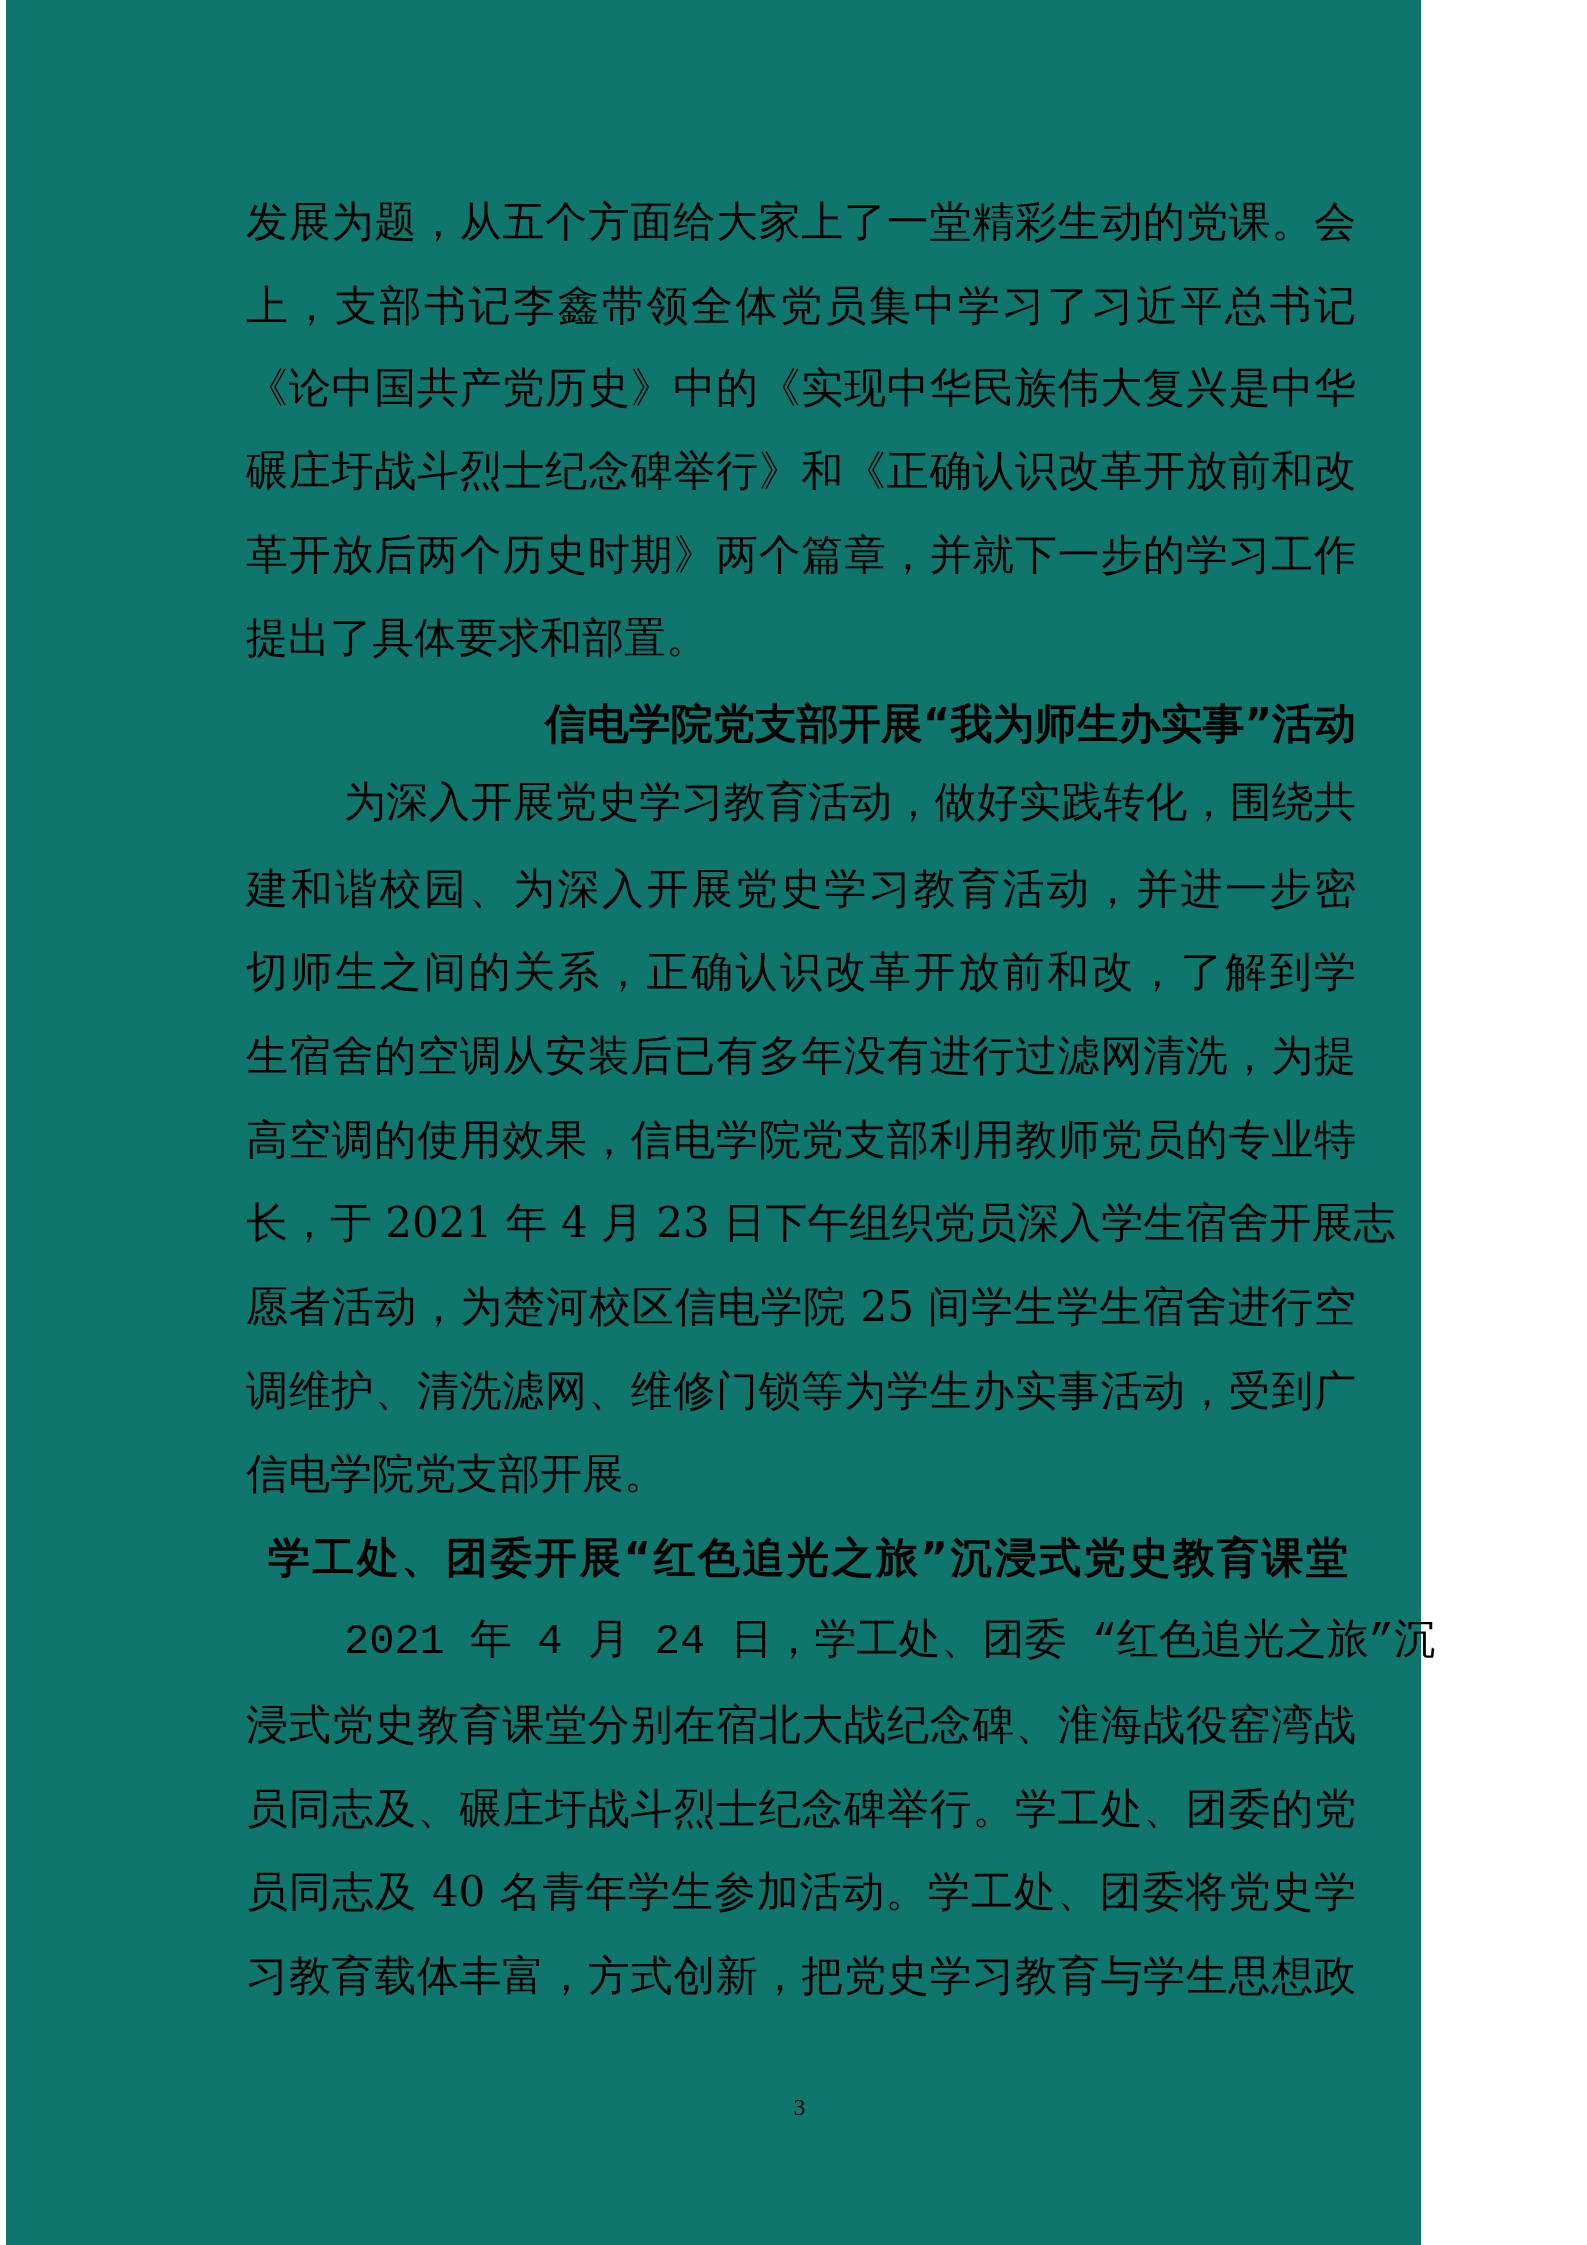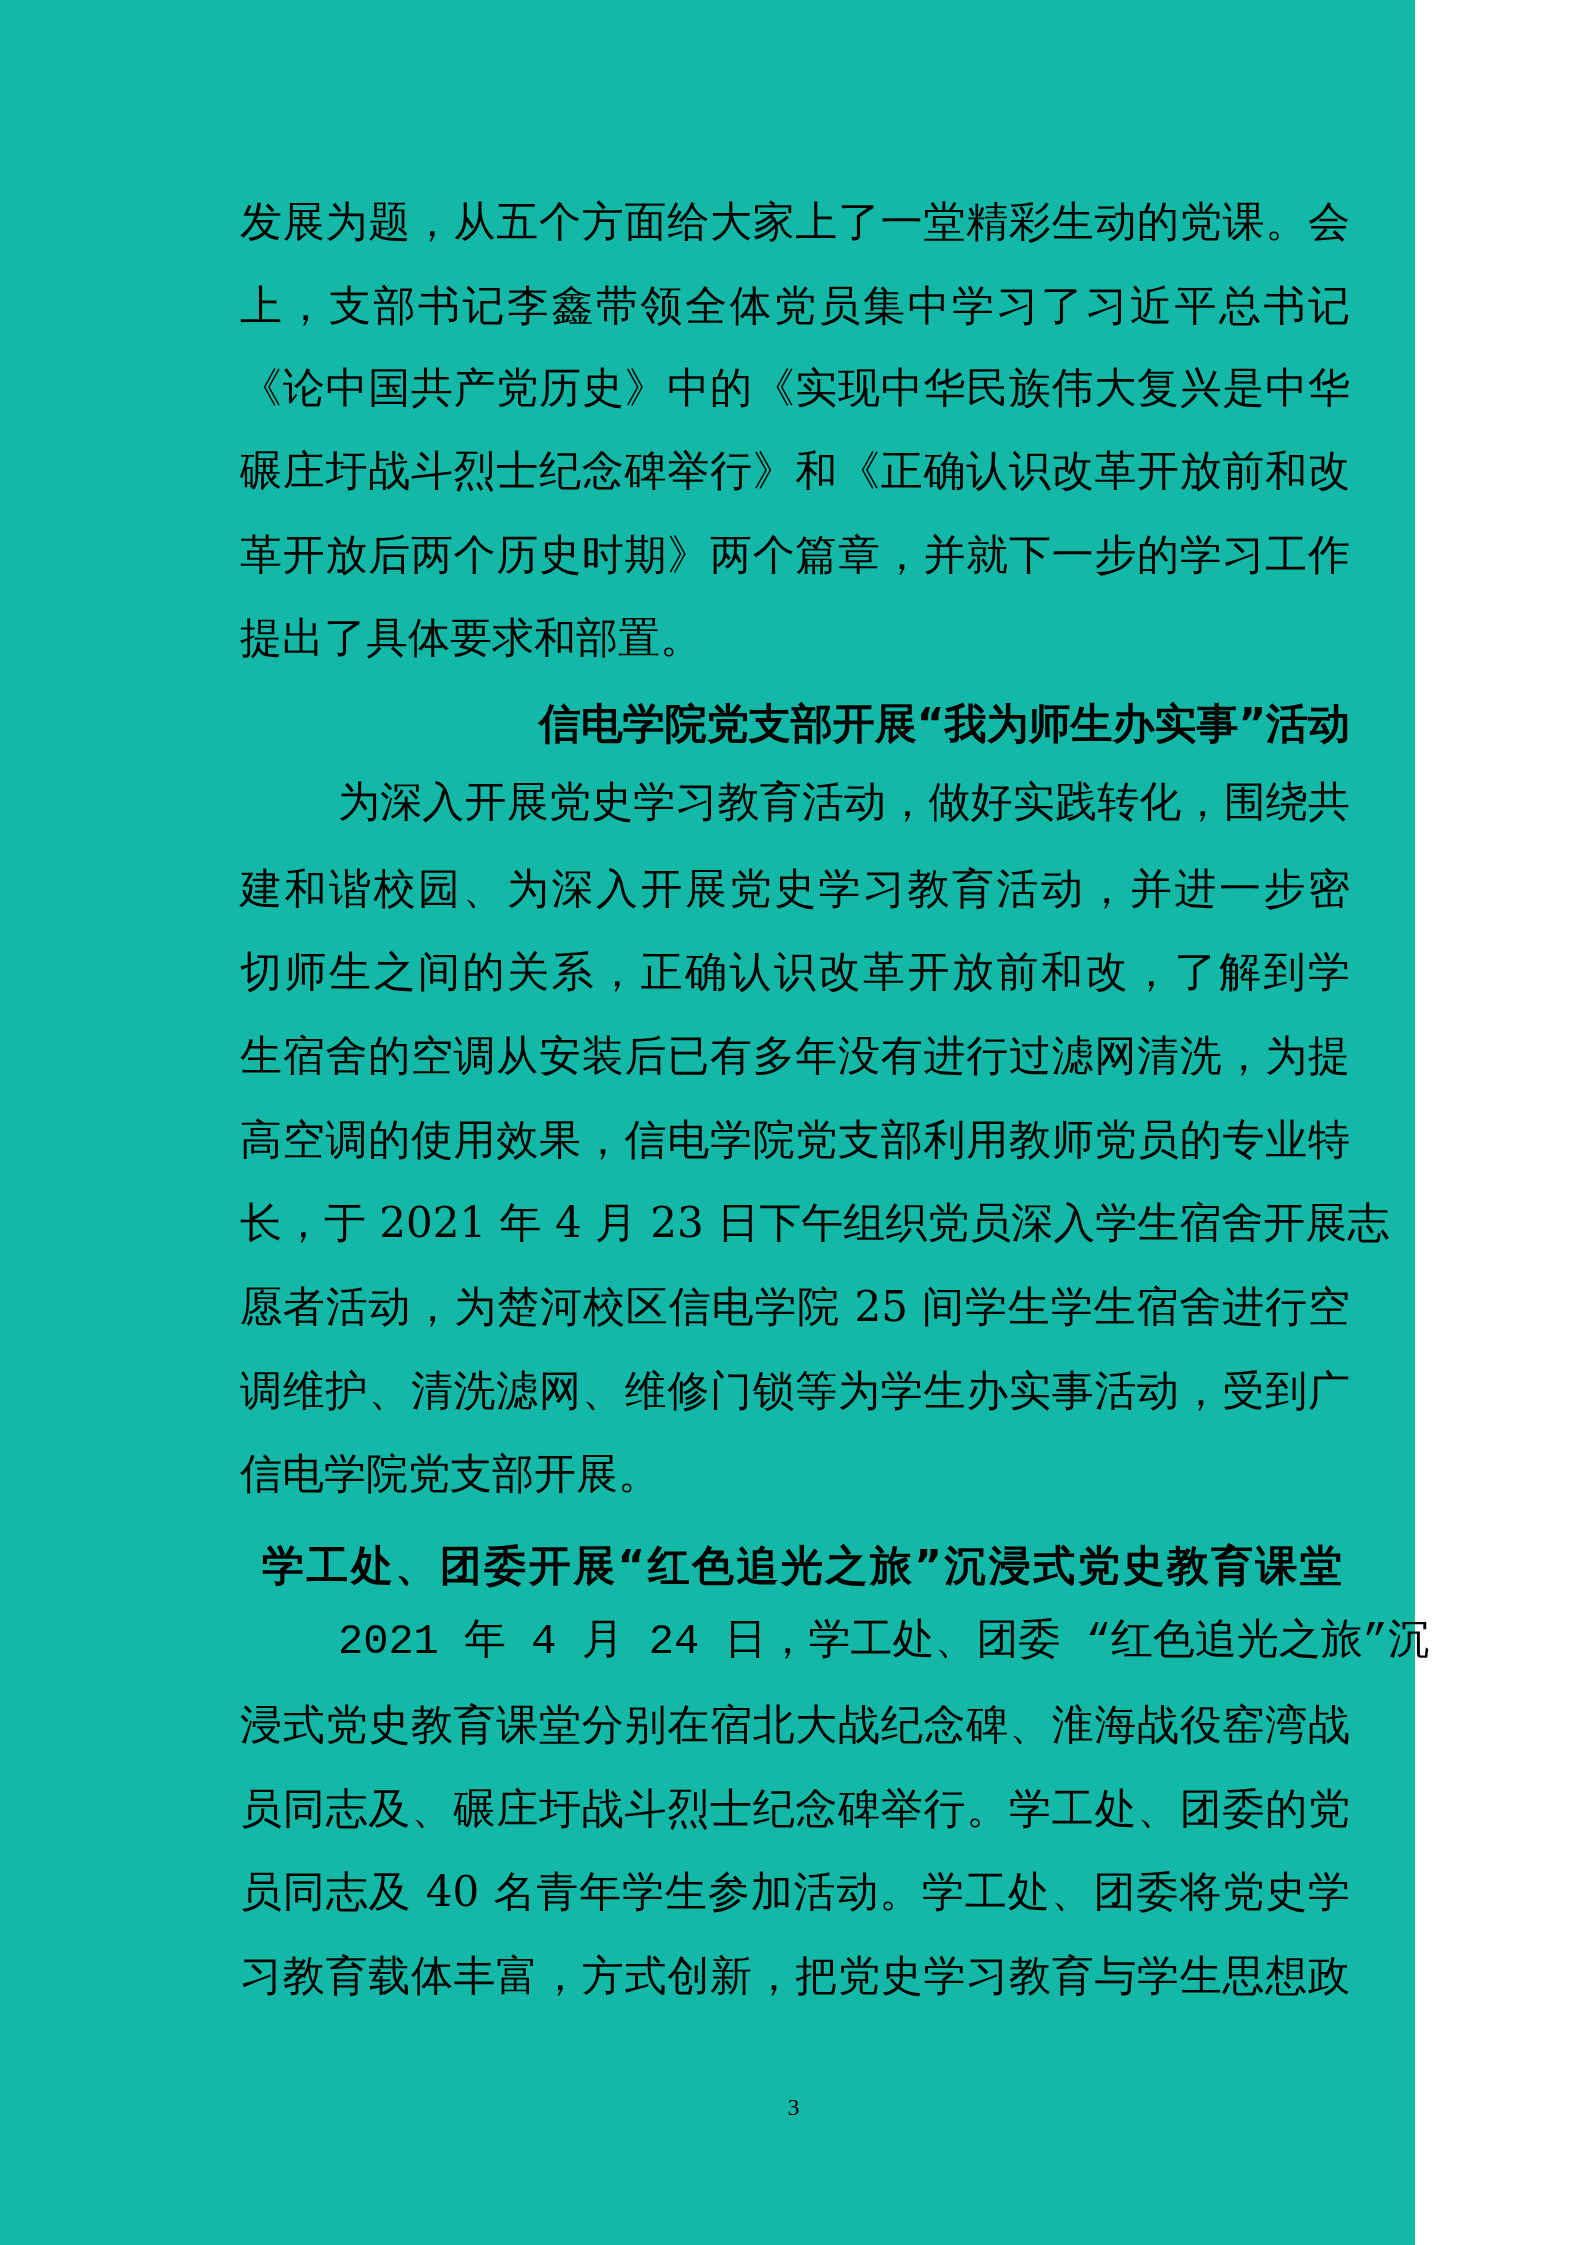--- a/index.html
+++ b/index.html
@@ -10,24 +10,24 @@
   body {
     width: 1587px;
     height: 2245px;
     position: relative;
     overflow: hidden;
     color: #000000;
     font-family: "DejaVu Serif", "Liberation Serif", serif;
   }
   .page {
     position: absolute;
-    left: 0; top: 0;
+    left: 6px; top: 0;
     width: 1415px;
     height: 2245px;
-    background: #14b8a6;
+    background: #0f766e;
   }
   .line {
     position: absolute;
     left: 240px;
     width: 1110px;
     height: 60px;
     font-size: 42px;
     line-height: 60px;
     white-space: nowrap;
     text-align: justify;
@@ -50,21 +50,20 @@
     font-family: "DejaVu Sans", "Liberation Sans", sans-serif;
     font-weight: bold;
     font-size: 42px;
     line-height: 62px;
     text-align: right;
     white-space: nowrap;
   }
   .heading.wide {
     text-align: justify;
     text-align-last: justify;
-    margin-top: 8px;
   }
   .page-number {
     position: absolute;
     left: 0;
     width: 1587px;
     top: 2092px;
     font-family: "Liberation Serif", "DejaVu Serif", serif;
     font-size: 24px;
     line-height: 30px;
     text-align: center;

